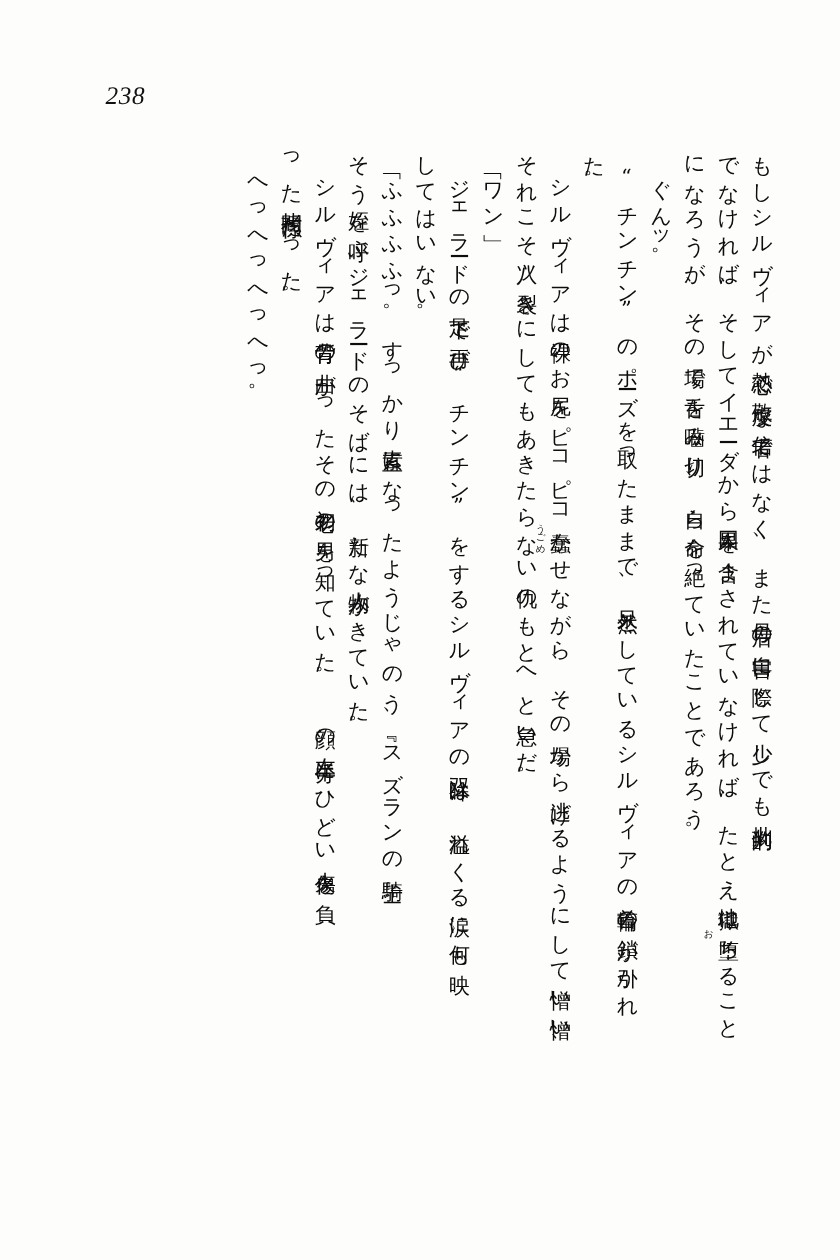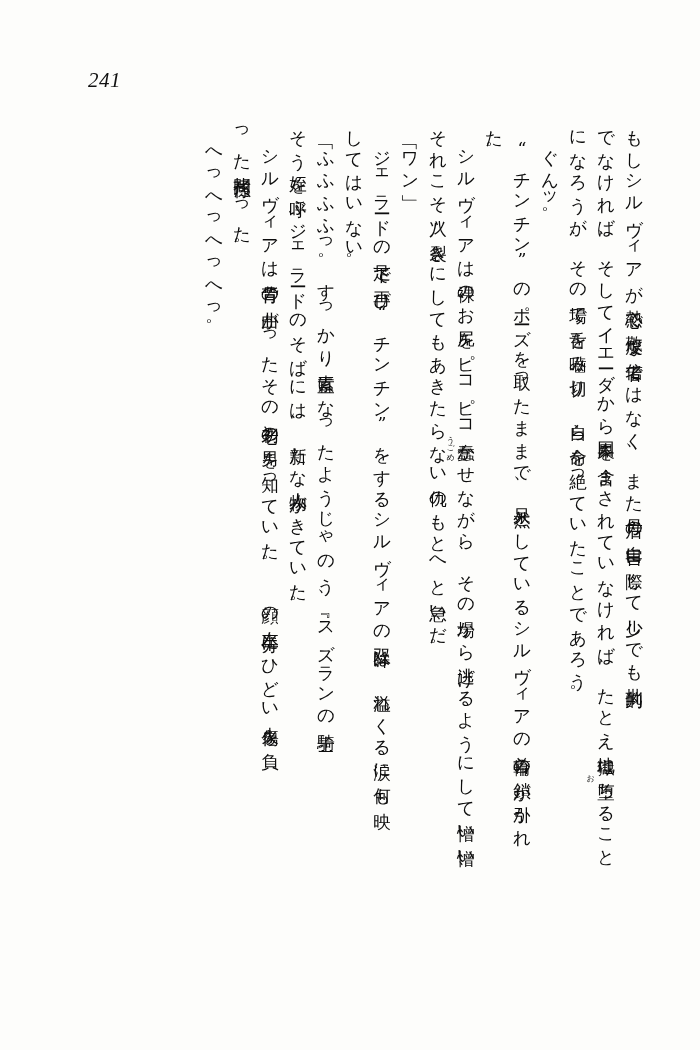--- a/index.html
+++ b/index.html
@@ -74,21 +74,21 @@
     line-height: 1;
     color: #111;
     white-space: pre;
   }
 </style>
 </head>
 <body>
 
 <div class="page">
 
-  <div class="page-number">241</div>
+  <div class="page-number">238</div>
 
   <div class="text-block">
     <div class="col">もしシルヴィアが熱心で敬虔な信者ではなく、また母后の自害に際して少しでも批判的</div>
     <div class="col"><span>でなければ、そしてイエーダから因果を含まされていなければ、たとえ地獄に<span class="ruby-wrap"><span class="base">堕</span><span class="rt">お</span></span>ちること</span></div>
     <div class="col">になろうが、その場で舌を嚙み切り、自ら命を絶っていたことであろう。</div>
     <div class="col indent-1">ぐんッ。</div>
     <div class="col indent-1">“チンチン”のポーズを取ったままで、呆然としているシルヴィアの首輪の鎖が引かれ</div>
     <div class="col">た。</div>
     <div class="col indent-1">シルヴィアは裸のお尻をピコピコ<span class="ruby-wrap"><span class="base">蠢</span><span class="rt">うごめ</span></span>かせながら、その場から逃げるようにして憎い憎い、</div>
     <div class="col">それこそ八ツ裂きにしてもあきたらない仇のもとへと急いだ。</div>

